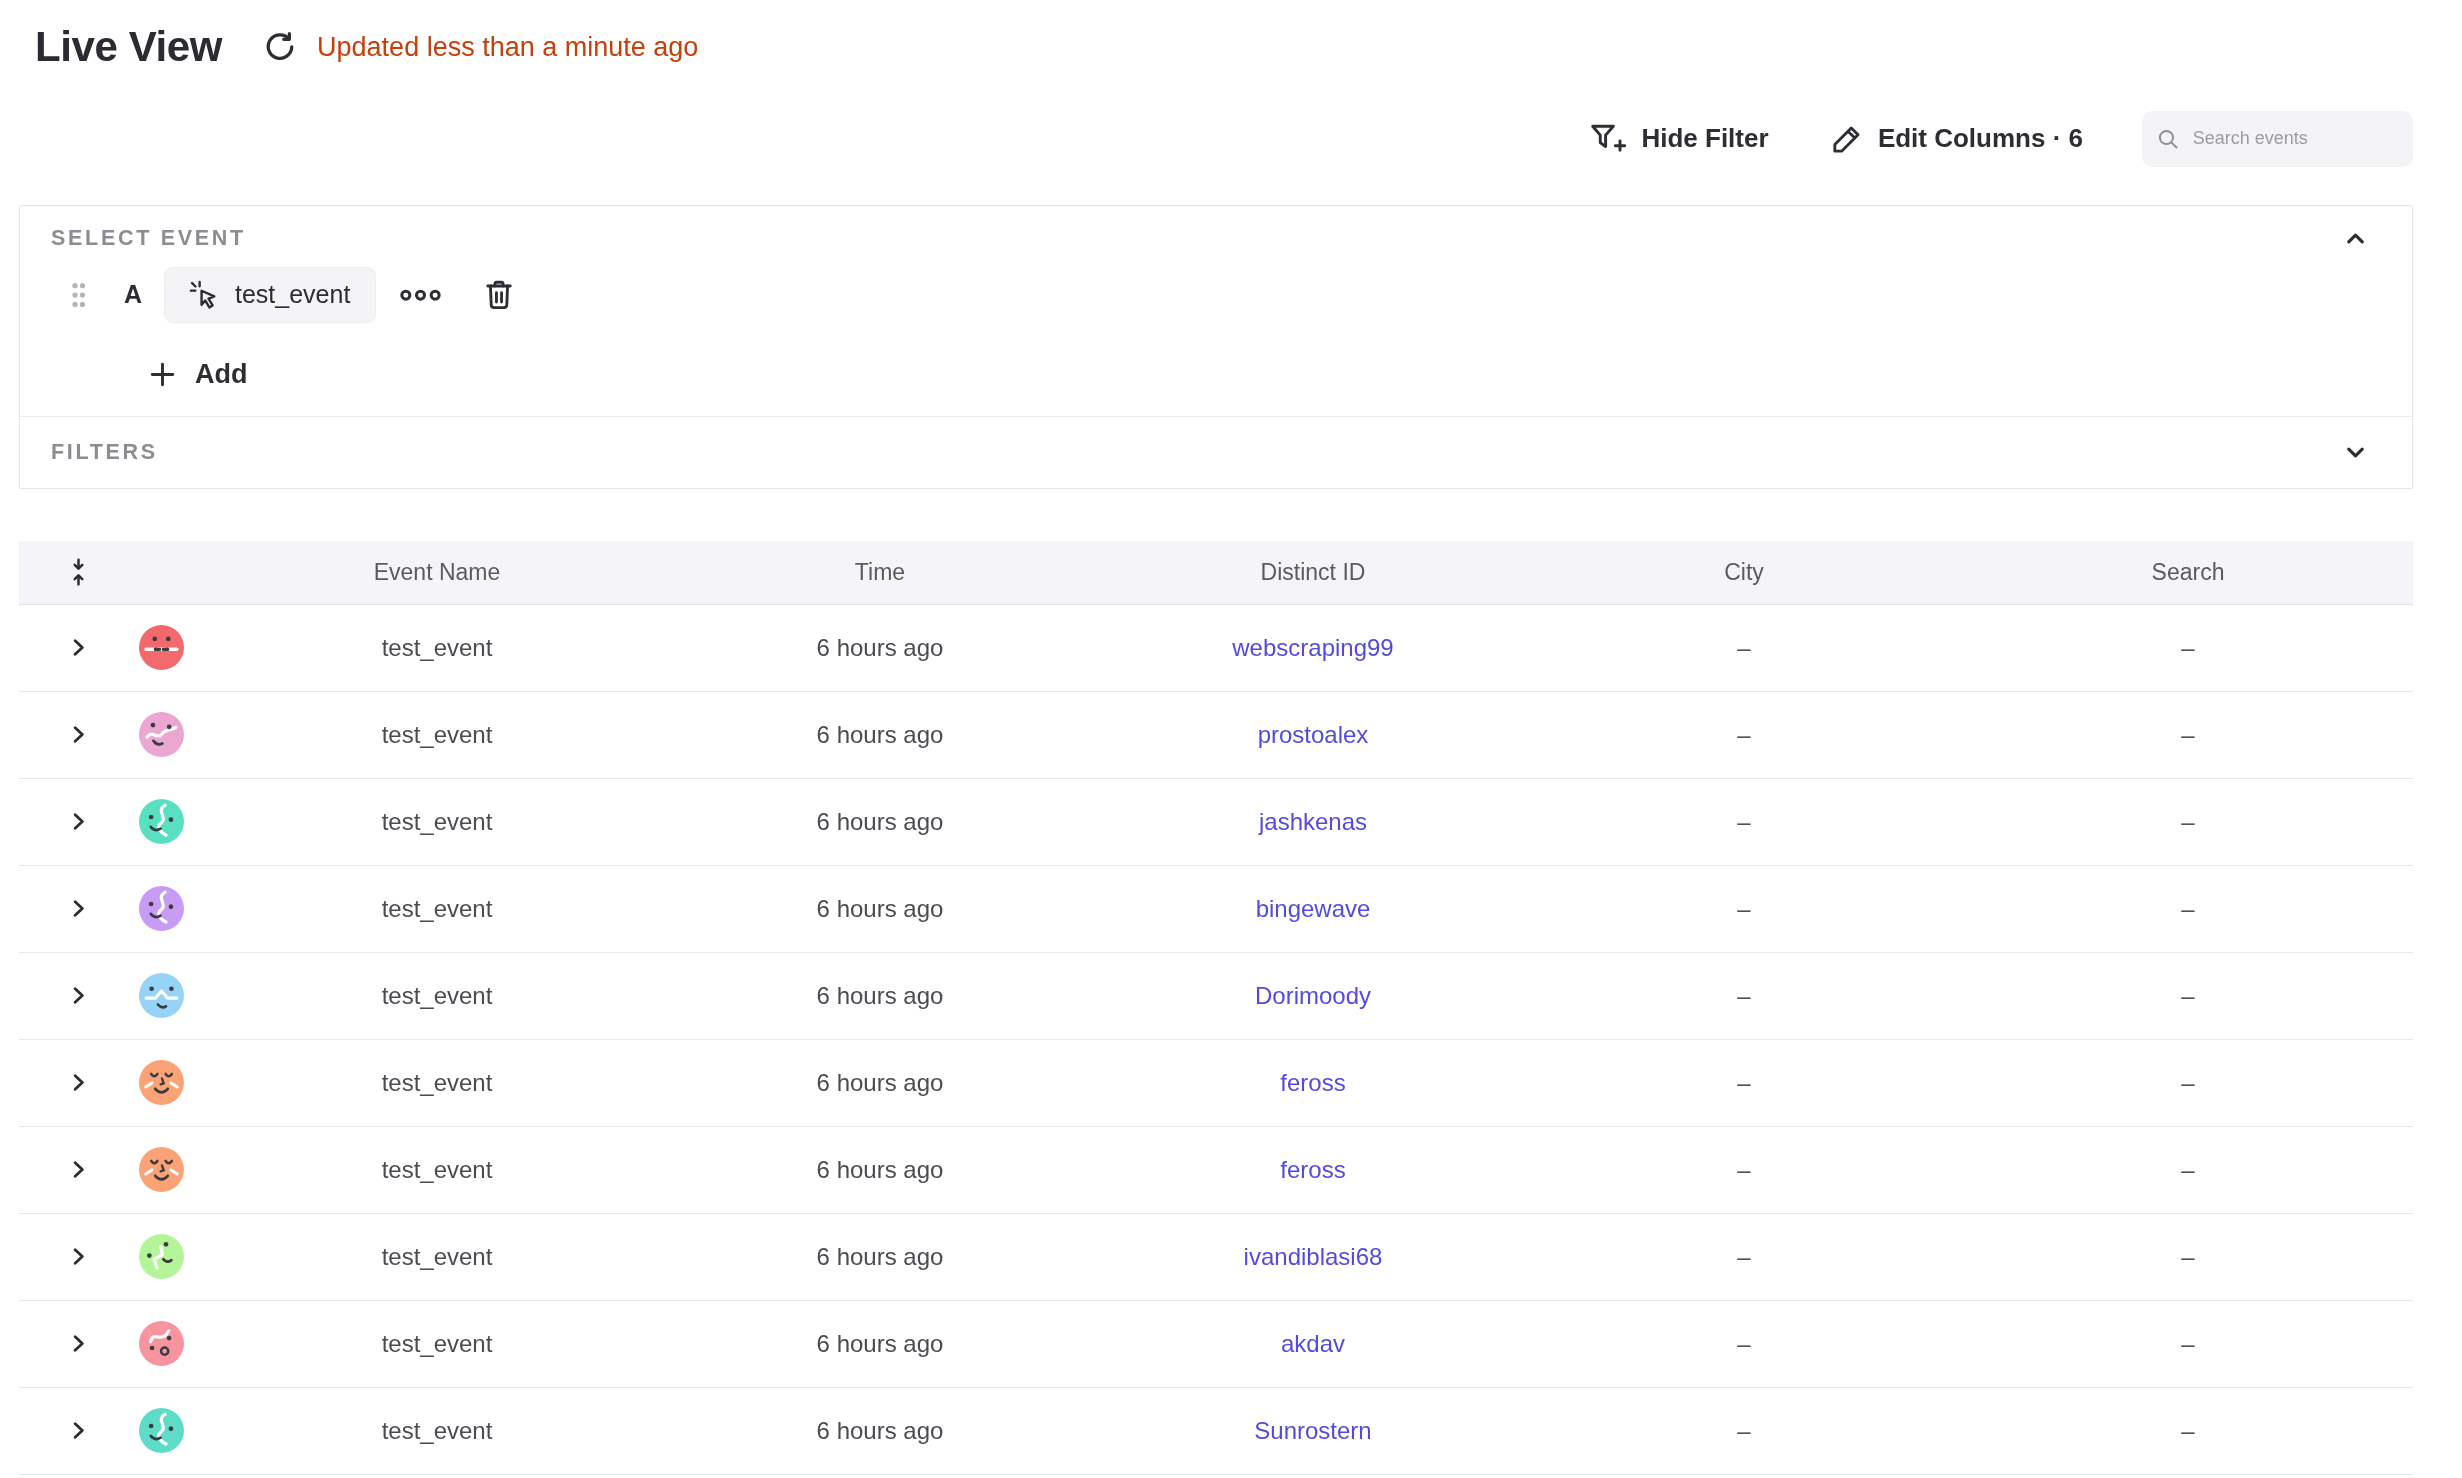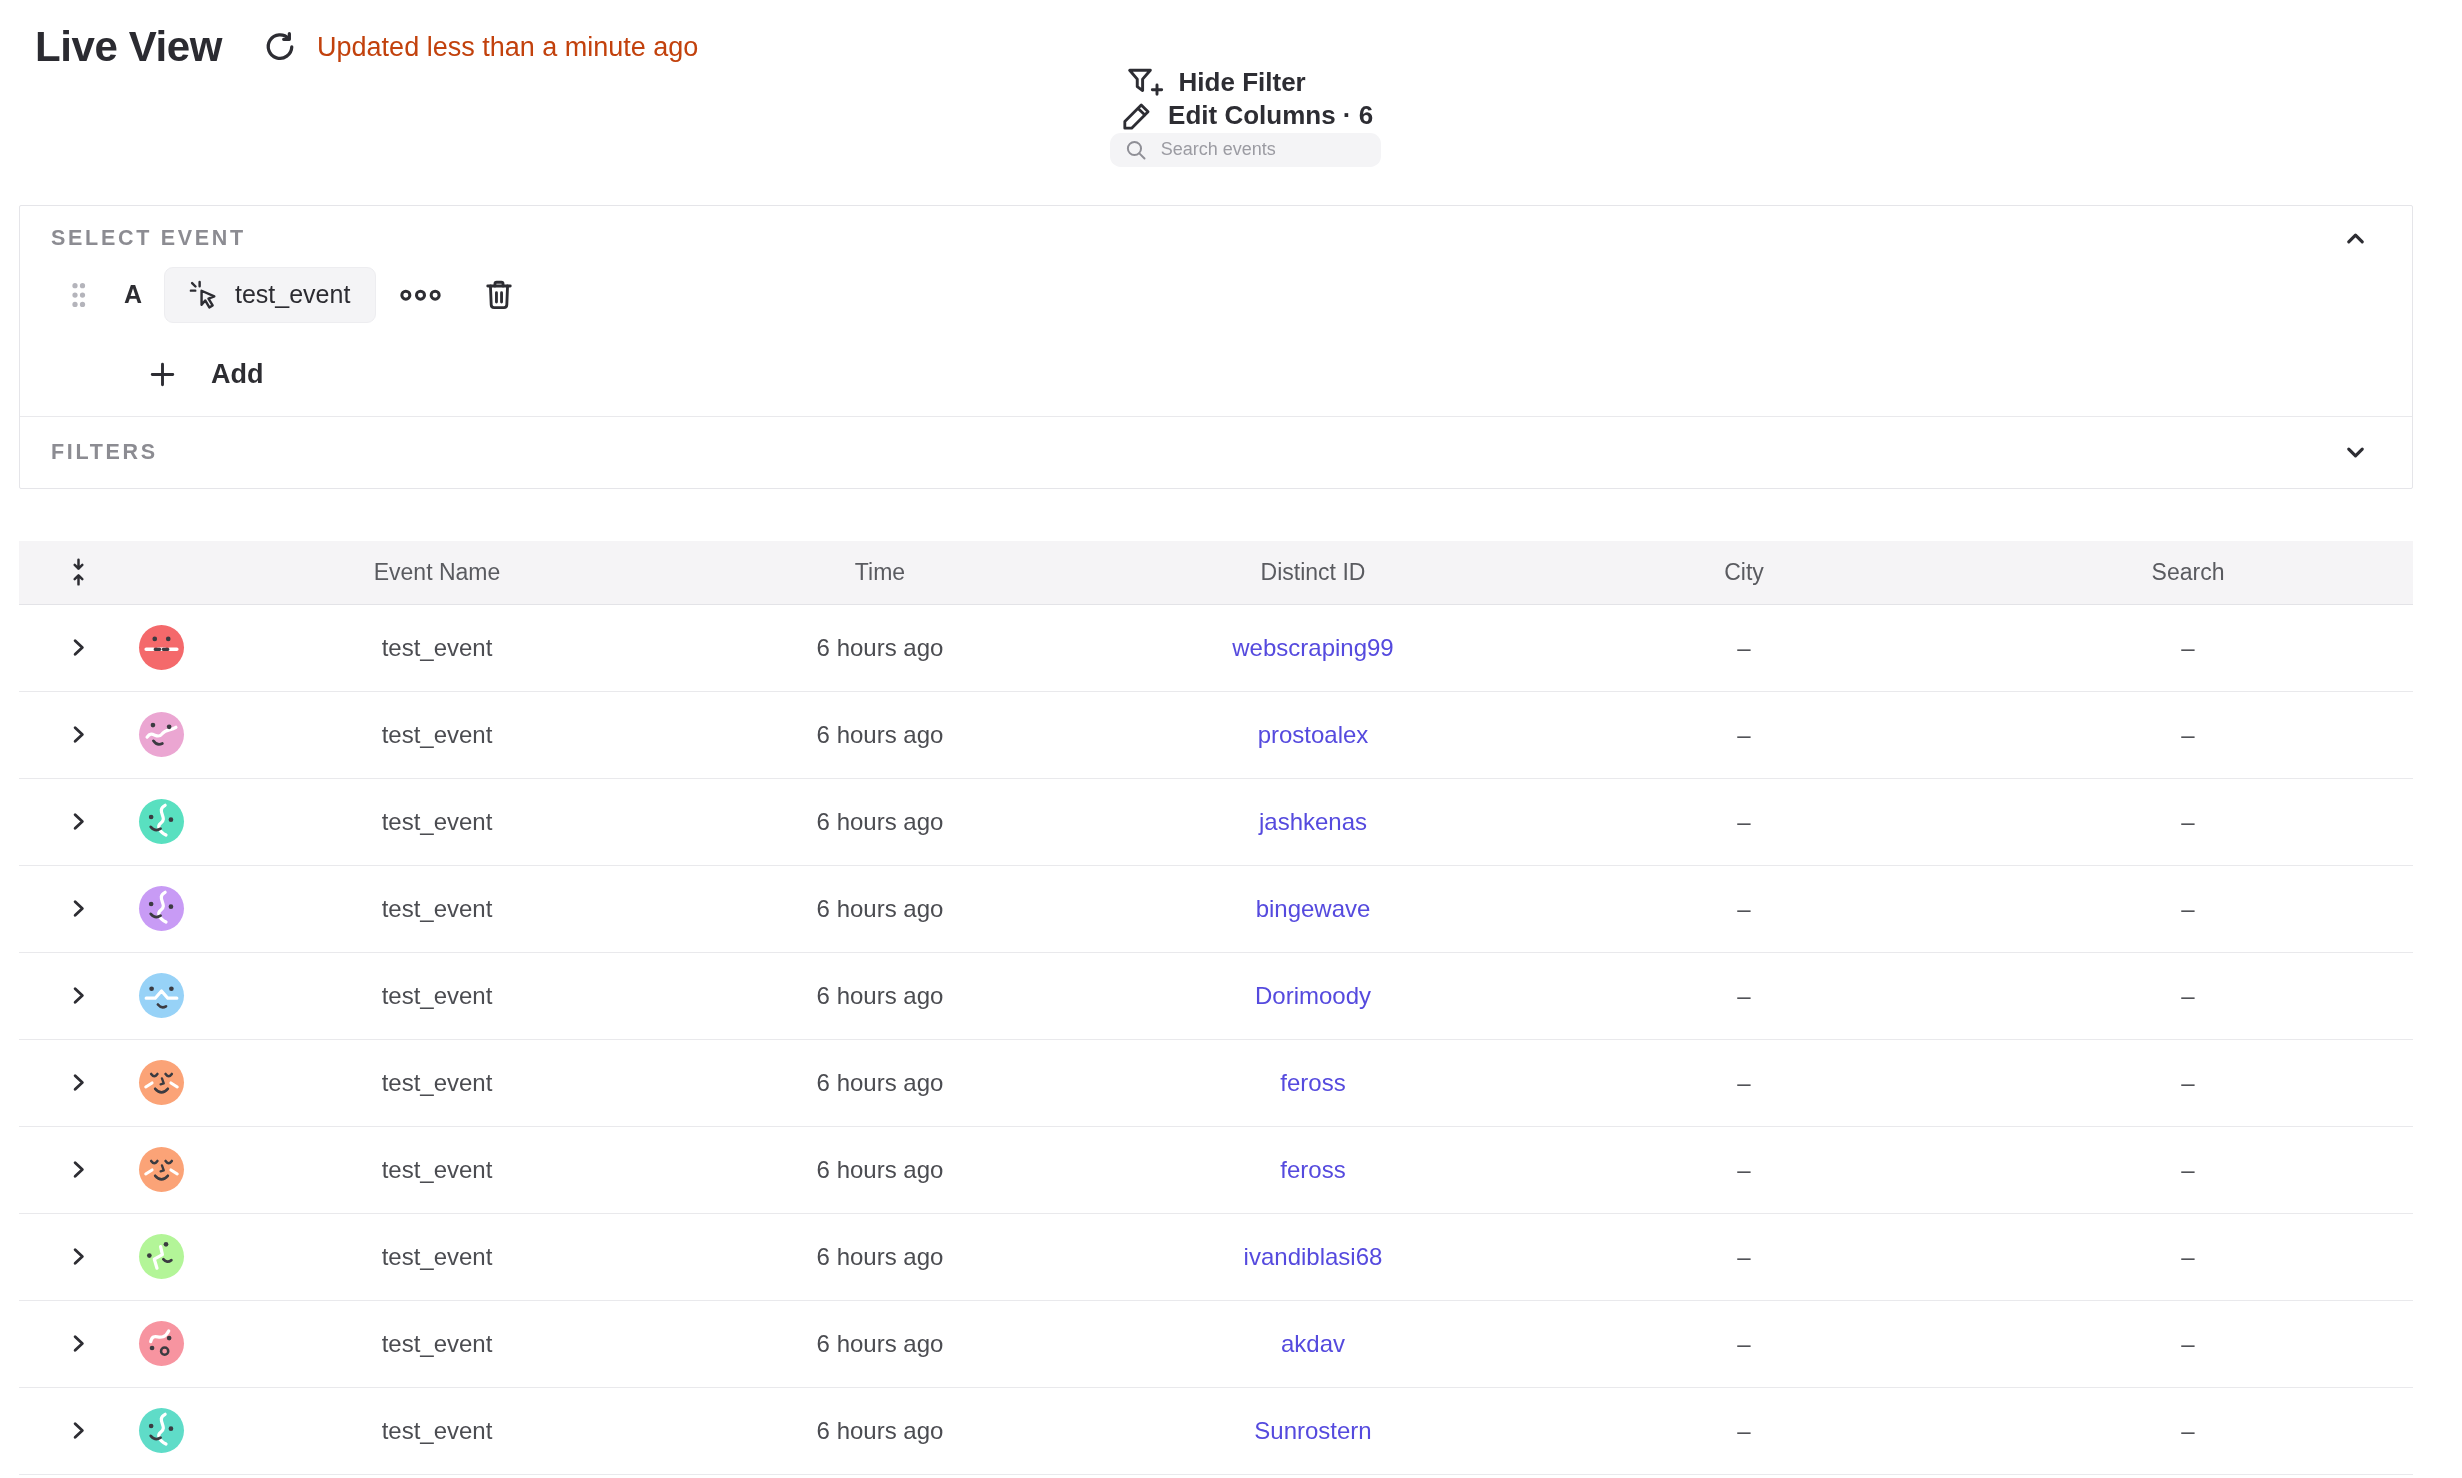--- a/index.html
+++ b/index.html
@@ -7,42 +7,42 @@
   body { font-family:"Liberation Sans", sans-serif; color:#2c2c33; }
   .page { padding:19.7px 49px 0 19px; width:2462px; }
 
   
   .title-row { display:flex; align-items:center; height:55px; }
   .page-title { font-size:42px; font-weight:700; letter-spacing:-0.4px; color:#2b2b31;margin-left:16px; }
   .refresh-btn { margin-left:38px; width:39px; height:39px; display:flex; align-items:center; justify-content:center; cursor:pointer; background:none; border:none; }
   .updated-text { margin-left:18px; font-size:27px; color:#c2410c; }
 
   
-  .toolbar-row { margin-top:36px; display:flex; align-items:center; justify-content:flex-end; height:56px;flex-direction:column; }
+  .toolbar-row { margin-top:36px; display:flex; align-items:center; justify-content:flex-end; height:56px; }
   .tool-btn { display:flex; align-items:center; gap:14.3px; background:none; border:none; cursor:pointer; font-family:inherit; font-size:26px; font-weight:600; color:#2d2d33; }
   .tool-btn + .tool-btn { margin-left:61px; }
   .search-box { margin-left:59px; width:271px; height:56px; background:#f4f4f6; border-radius:10.7px; display:flex; align-items:center; padding:0 14.3px; }
   .search-box input { border:none; background:transparent; outline:none; width:206px; margin-left:12.5px; font-family:inherit; font-size:18px; color:#3c3c42; }
   .search-box input::placeholder { color:#9b9ba2; }
 
   
   .panel { margin-top:38px; border:0.9px solid #e5e5e9; border-radius:2px; background:#fff; }
   .panel-top { padding:19.7px 43px 26px 31px; }
   .panel-label-row { display:flex; align-items:center; justify-content:space-between; }
   .section-label { font-size:21.5px; font-weight:700; letter-spacing:2.7px; color:#8c8c92; }
   .icon-btn { background:none; border:none; cursor:pointer; display:flex; align-items:center; justify-content:center; }
   .event-row { margin-top:14.3px; display:flex; align-items:center; height:56px; }
   .drag-handle { margin-left:17px; cursor:grab; display:flex; }
   .series-letter { margin-left:32px; font-size:25px; font-weight:600; color:#2d2d32; width:23px; text-align:center; }
   .event-chip { margin-left:19.7px; height:56px; background:#f4f4f6; border:0.9px solid #ededf0; border-radius:9px; display:flex; align-items:center; padding:0 25px 0 21.5px; gap:14.3px; cursor:pointer; }
   .event-chip span { font-size:25px; font-weight:500; color:#2c2c32; }
   .more-btn { margin-left:23px; }
   .trash-btn { margin-left:39px; }
   .add-row { margin-top:36px; }
-  .add-btn { margin-left:97px; display:flex; align-items:center; gap:34px; background:none; border:none; cursor:pointer; font-family:inherit; font-size:27px; font-weight:600; color:#2d2d32; }
+  .add-btn { margin-left:97px; display:flex; align-items:center; gap:18px; background:none; border:none; cursor:pointer; font-family:inherit; font-size:27px; font-weight:600; color:#2d2d32; }
   .filters-row { border-top:0.9px solid #e9e9ec; height:72px; display:flex; align-items:center; justify-content:space-between; padding:0 43px 0 31px; }
 
   
   .table { margin-top:52px; width:2394px; }
   .trow { display:grid; grid-template-columns:98px 98px 444px 442px 424px 438px 1fr; align-items:center; height:87px; border-bottom:0.9px solid #e9e9ec; background:#fff;text-align:center; }
   .thead { height:64px; background:#f5f4f6; border-bottom:0.9px solid #e3e3e7; }
   .thead .th { font-size:23px; font-weight:400; color:#5a5b60; }
   .cell-expander { display:flex; align-items:center; justify-content:center; padding-left:21.5px; }
   .cell-avatar { display:flex; align-items:center; }
   .avatar { width:45px; height:45px; border-radius:50%; margin-left:22.4px; position:relative; overflow:hidden; flex:0 0 auto; }

